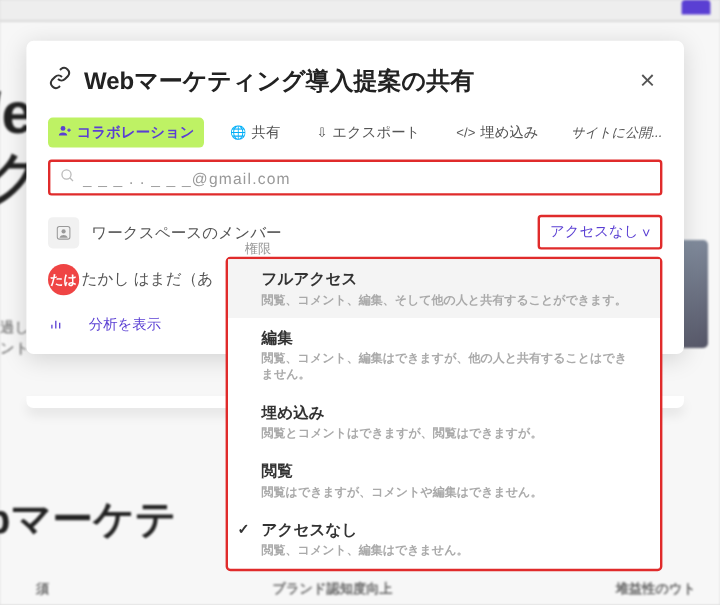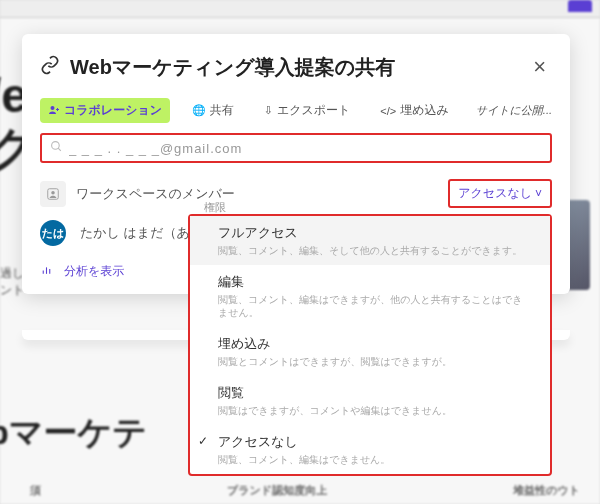--- a/index.html
+++ b/index.html
@@ -20,29 +20,29 @@
     .tabs-row { display: flex; align-items: center; gap: 14px; padding: 0 18px 10px 18px; font-size: 12px; }
     .tab { display: flex; align-items: center; gap: 4px; padding: 4px 8px; border-radius: 4px; color: #555; cursor: pointer; }
     .tab.active { background: #bef264; color: #5a3fd3; font-weight: 600; }
     .tab-icon { font-size: 11px; }
     .publish-link { margin-left: auto; color: #555; font-size: 11px; cursor: pointer; font-style: italic; }
     .search-wrap { margin: 0 18px 12px 18px; border: 2px solid #e02b2b; border-radius: 3px; padding: 5px 8px; display: flex; align-items: center; gap: 6px; }
     .search-wrap input { border: none; outline: none; font-size: 13px; color: #999; flex: 1; letter-spacing: 1px; }
     .mag { color: #bbb; font-size: 13px; }
     .member-row { display: flex; align-items: center; padding: 4px 18px 8px 18px; font-size: 13px; color: #555; }
     .member-icon { width: 26px; height: 26px; border-radius: 4px; background: #f1f1f1; display: flex; align-items: center; justify-content: center; margin-right: 10px; color: #999; font-size: 13px; }
-    .avatar { width: 26px; height: 26px; border-radius: 50%; background: #0369a1; color: #fff; display: flex; align-items: center; justify-content: center; font-size: 11px; margin-right: 14px; font-weight: 600; }
+    .avatar { width: 26px; height: 26px; border-radius: 50%; background: #ef4444; color: #fff; display: flex; align-items: center; justify-content: center; font-size: 11px; margin-right: 2px; font-weight: 600; }
     .access-btn { margin-left: auto; border: 2px solid #e02b2b; border-radius: 3px; padding: 4px 8px; color: #5a3fd3; font-size: 12px; display: flex; align-items: center; gap: 3px; cursor: pointer; }
     .arrow-down { color: #e02b2b; font-size: 16px; position: absolute; right: 74px; top: 198px; }
     .analytics-row { padding: 8px 18px 14px 18px; }
-    .analytics-link { color: #5a3fd3; font-size: 12px; display: inline-flex; align-items: center; gap: 11px; cursor: pointer; }
+    .analytics-link { color: #5a3fd3; font-size: 12px; display: inline-flex; align-items: center; gap: 21px; cursor: pointer; }
     .bar-icon { font-size: 13px; }
     .perm-menu { position: absolute; top: 180px; left: 166px; right: 18px; background: #fff; border: 2px solid #e02b2b; border-radius: 4px; z-index: 20; padding: 0; }
     .perm-header { font-size: 11px; color: #999; padding: 6px 12px 4px 12px; position: absolute; top: -22px; left: 2px; }
-    .perm-item { padding: 8px 24px 8px 28px; cursor: pointer; position: relative; }
+    .perm-item { padding: 8px 24px 8px 28px; cursor: pointer; position: relative; font-weight: bold; }
     .perm-item .p-title { font-size: 13px; color: #333; margin-bottom: 2px; }
     .perm-item .p-desc { font-size: 10px; color: #aaa; line-height: 1.3; }
     .perm-item.highlighted { background: #f4f4f4; }
     .check { position: absolute; left: 8px; top: 9px; font-size: 12px; color: #333; }
     .below-modal-mask { position: absolute; top: 330px; left: 22px; right: 30px; height: 10px; background: #fff; border-radius: 0 0 6px 6px; box-shadow: 0 6px 10px rgba(0,0,0,0.08); z-index: 5; }
   </style>
 </head>
 <body>
 
 <div class="bg-page">

